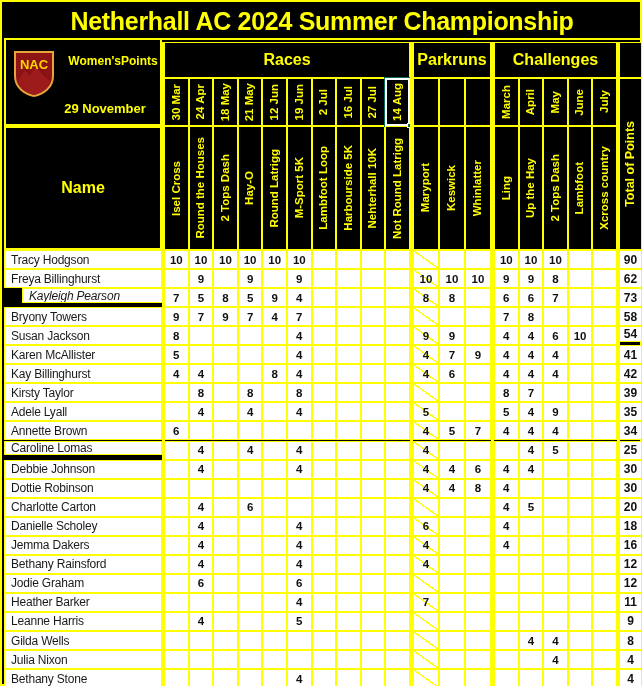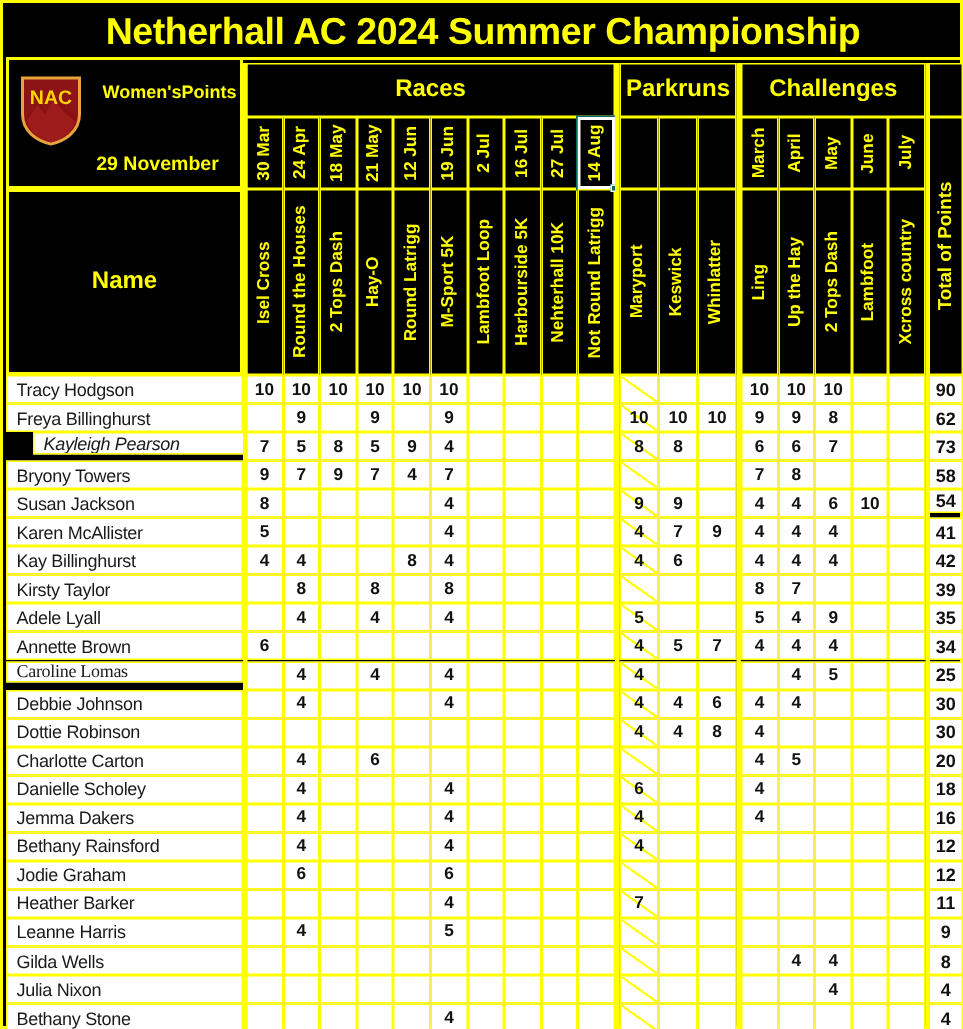--- a/index.html
+++ b/index.html
@@ -491,21 +491,21 @@
       <div class="data-cell" style="left: 383.4px; top: 419.45px; width: 24.6px; height: 19.05px;"></div>
       <div class="data-cell struck" style="left: 411px; top: 419.45px; width: 26px; height: 19.05px;">4</div>
       <div class="data-cell" style="left: 437px; top: 419.45px; width: 26px; height: 19.05px;">5</div>
       <div class="data-cell" style="left: 463px; top: 419.45px; width: 26px; height: 19.05px;">7</div>
       <div class="data-cell" style="left: 492px; top: 419.45px; width: 24.6px; height: 19.05px;">4</div>
       <div class="data-cell" style="left: 516.6px; top: 419.45px; width: 24.6px; height: 19.05px;">4</div>
       <div class="data-cell" style="left: 541.2px; top: 419.45px; width: 24.6px; height: 19.05px;">4</div>
       <div class="data-cell" style="left: 565.8px; top: 419.45px; width: 24.6px; height: 19.05px;"></div>
       <div class="data-cell" style="left: 590.4px; top: 419.45px; width: 24.6px; height: 19.05px;"></div>
       <div class="data-cell total-cell" style="left: 617px; top: 419.45px; width: 23px; height: 19.05px;">34</div>
-      <div class="data-cell name-cell" style="left: 2px; top: 438.5px; width: 158px; height: 14px; font-family: Liberation Serif, serif;">Caroline Lomas</div>
+      <div class="data-cell name-cell" style="left: 2px; top: 438.5px; width: 158px; height: 14px;">Caroline Lomas</div>
       <div class="data-cell" style="left: 162px; top: 438.5px; width: 24.6px; height: 19.05px;"></div>
       <div class="data-cell" style="left: 186.6px; top: 438.5px; width: 24.6px; height: 19.05px;">4</div>
       <div class="data-cell" style="left: 211.2px; top: 438.5px; width: 24.6px; height: 19.05px;"></div>
       <div class="data-cell" style="left: 235.8px; top: 438.5px; width: 24.6px; height: 19.05px;">4</div>
       <div class="data-cell" style="left: 260.4px; top: 438.5px; width: 24.6px; height: 19.05px;"></div>
       <div class="data-cell" style="left: 285px; top: 438.5px; width: 24.6px; height: 19.05px;">4</div>
       <div class="data-cell" style="left: 309.6px; top: 438.5px; width: 24.6px; height: 19.05px;"></div>
       <div class="data-cell" style="left: 334.2px; top: 438.5px; width: 24.6px; height: 19.05px;"></div>
       <div class="data-cell" style="left: 358.8px; top: 438.5px; width: 24.6px; height: 19.05px;"></div>
       <div class="data-cell" style="left: 383.4px; top: 438.5px; width: 24.6px; height: 19.05px;"></div>

